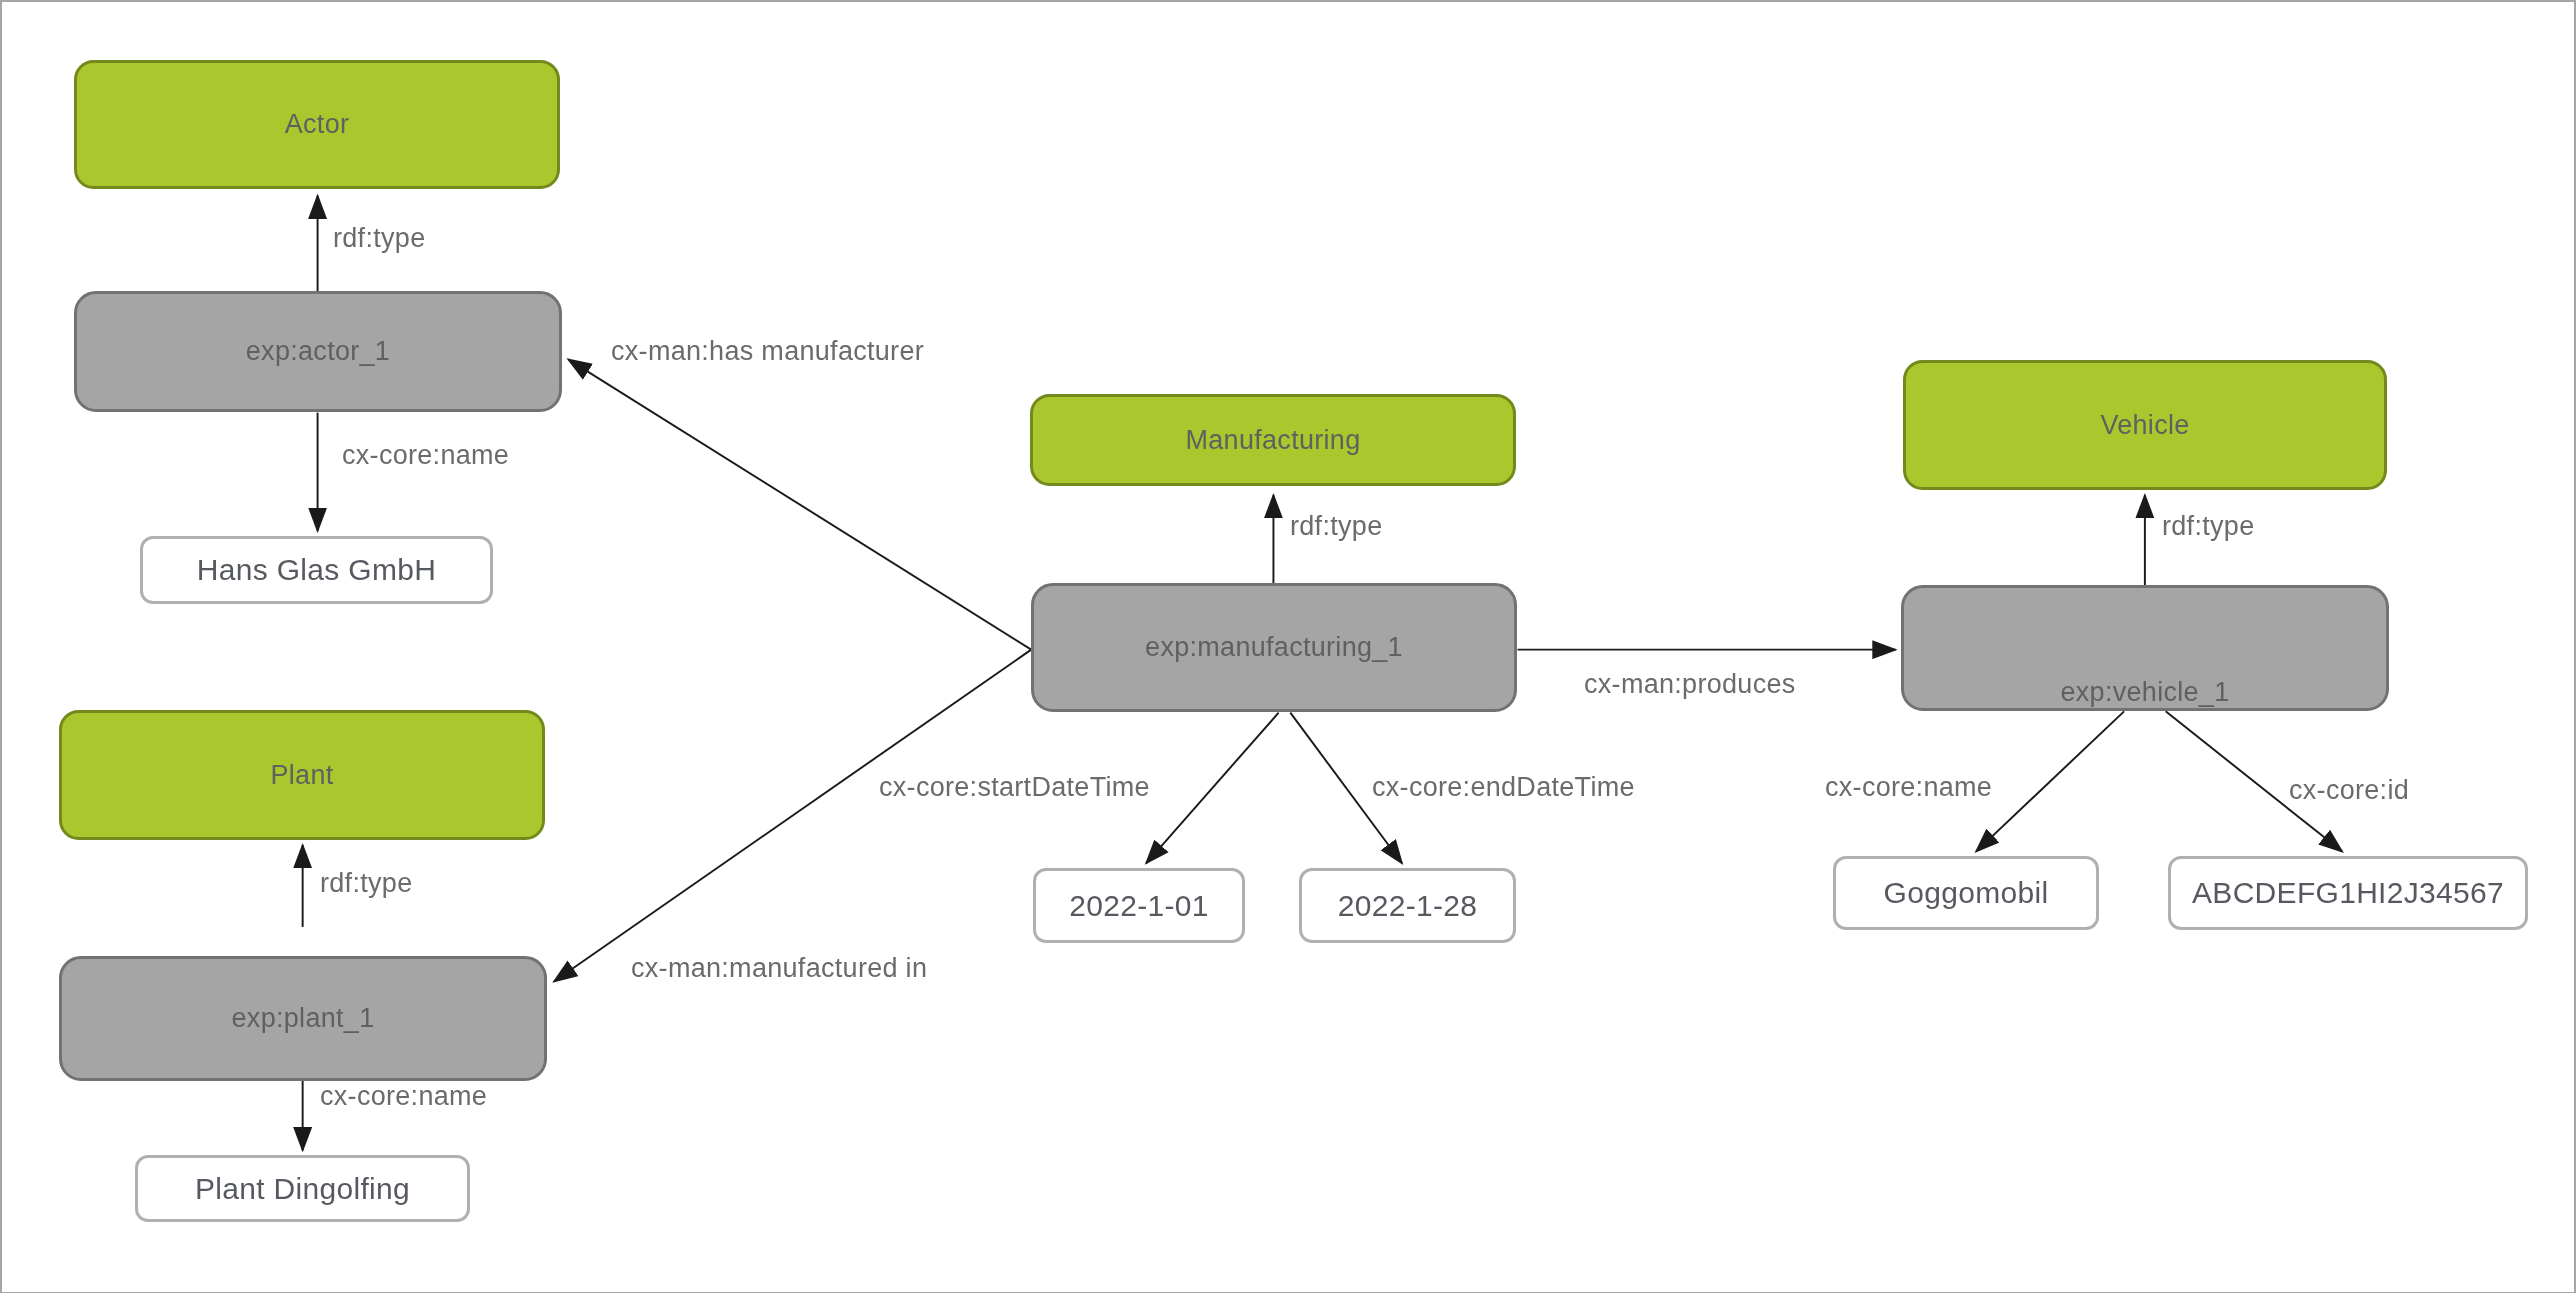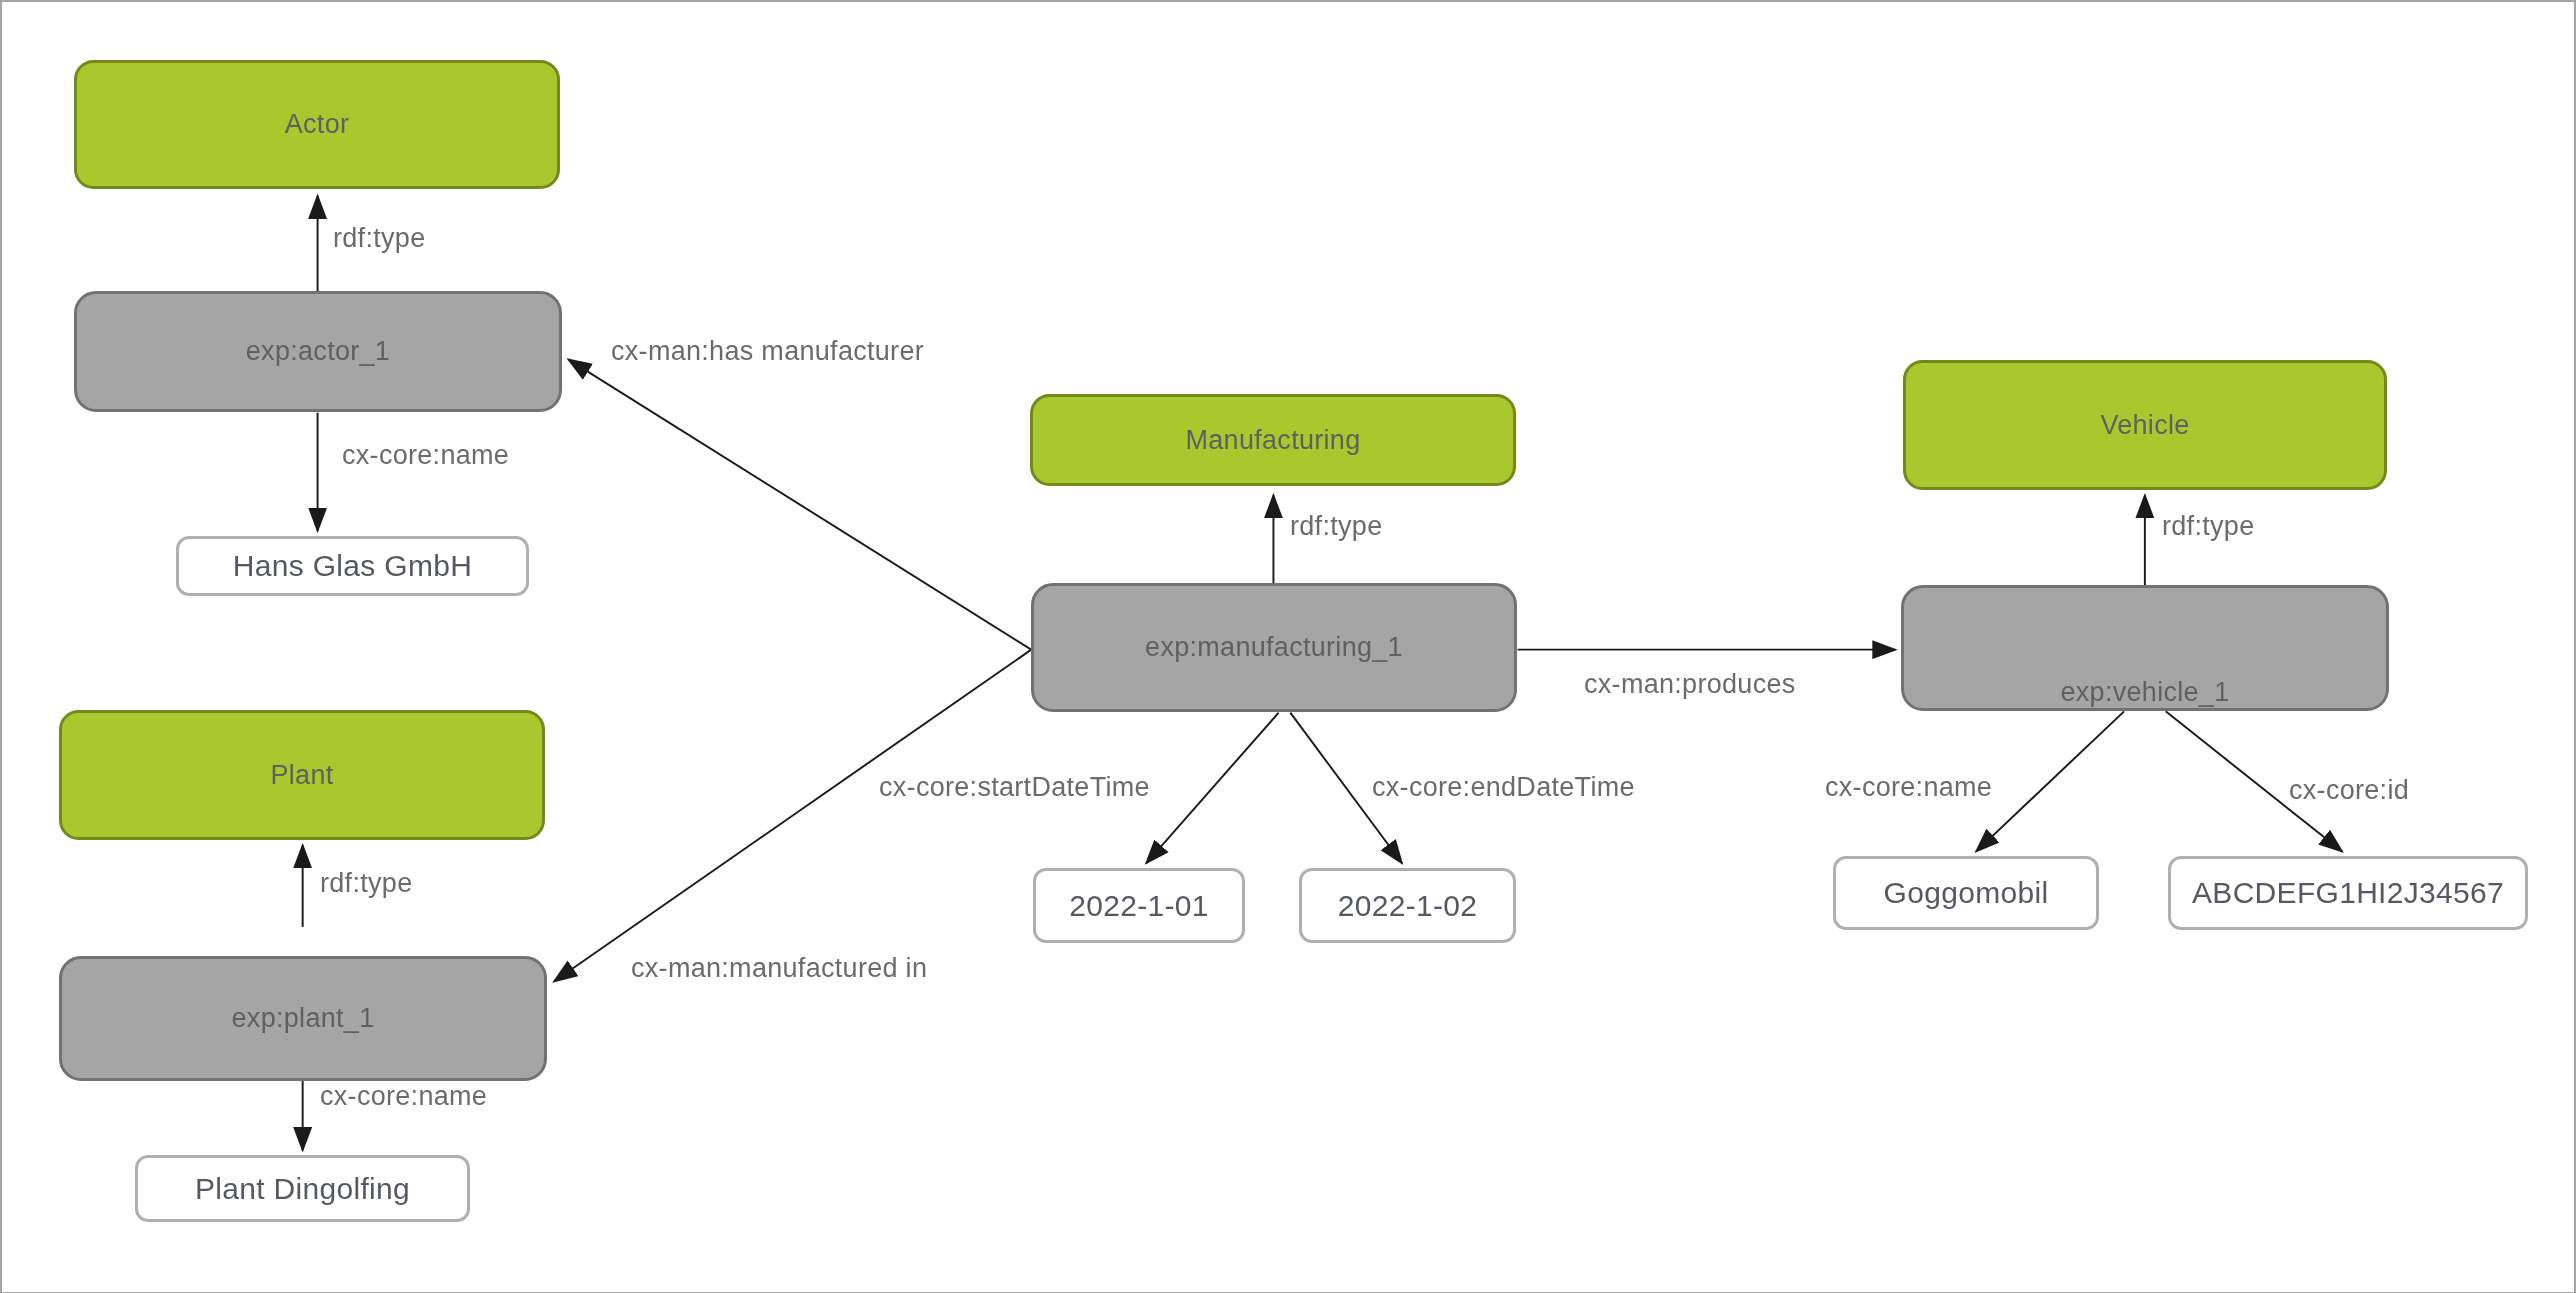--- a/index.html
+++ b/index.html
@@ -109,31 +109,31 @@
       </div>
       <div class="node instance" style="left: 1029px; top: 581px; width: 486px; height: 129px;">
         <span>exp:manufacturing_1</span>
       </div>
       <div class="node instance" style="left: 1899px; top: 583px; width: 488px; height: 126px; align-items: flex-end;">
         <span>exp:vehicle_1</span>
       </div>
       <div class="node instance" style="left: 57px; top: 925px; width: 488px; height: 125px; margin-top: 29px;">
         <span>exp:plant_1</span>
       </div>
-      <div class="node literal" style="left: 138px; top: 534px; width: 353px; height: 60px; margin-left: 36px;">
+      <div class="node literal" style="left: 138px; top: 534px; width: 353px; height: 68px;">
         <span>Hans Glas GmbH</span>
       </div>
       <div class="node literal" style="left: 133px; top: 1153px; width: 335px; height: 67px;">
         <span>Plant Dingolfing</span>
       </div>
       <div class="node literal" style="left: 1031px; top: 866px; width: 212px; height: 75px;">
         <span>2022-1-01</span>
       </div>
       <div class="node literal" style="left: 1297px; top: 866px; width: 217px; height: 75px;">
-        <span>2022-1-02</span>
+        <span>2022-1-28</span>
       </div>
       <div class="node literal" style="left: 1831px; top: 854px; width: 266px; height: 74px;">
         <span>Goggomobil</span>
       </div>
       <div class="node literal" style="left: 2166px; top: 854px; width: 360px; height: 74px;">
         <span>ABCDEFG1HI2J34567</span>
       </div>
     </div>
   <div id="label-layer">
       <div class="edge-label" style="left: 331px; top: 236px;">rdf:type</div>

